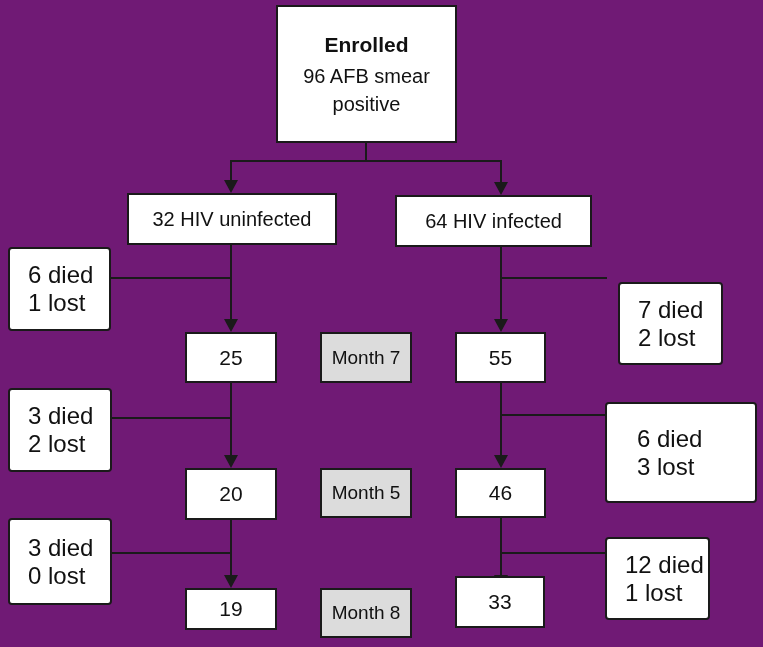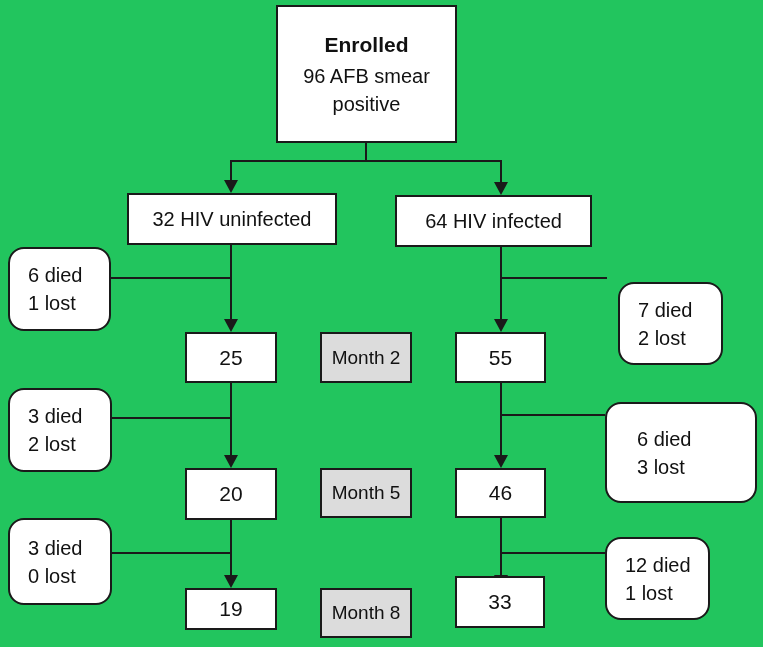--- a/index.html
+++ b/index.html
@@ -4,21 +4,21 @@
 <style>
   :root{
     --line-color:#1a1a1a;
     --month-fill:#dcdcdc;
     --box-fill:#ffffff;
   }
   html,body{margin:0;padding:0;background:#ffffff;}
   .stage{
     position:relative;
     width:763px;height:647px;
-    background:#22c55e;
+    background:#701a75;
     font-family:"Liberation Sans", sans-serif;
     color:#111111;
     overflow:hidden;
   }
   .box{
     position:absolute;
     background:var(--box-fill);
     border:2px solid var(--line-color);
     box-sizing:border-box;
     display:flex;
@@ -36,26 +36,26 @@
     font-weight:bold;
     font-size:21px;
     margin-bottom:3px;
   }
   .count{font-size:21px;}
   .month{
     background:var(--month-fill);
     font-size:19px;
   }
   .attrition{
-    border-radius:16px;
+    border-radius:4px;
     flex-direction:column;
     align-items:flex-start;
     justify-content:center;
     padding-left:18px;
-    font-size:20px;
+    font-size:24px;
     line-height:28px;
     text-align:left;
   }
   .hline{
     position:absolute;
     height:0;
     border-top:2px solid var(--line-color);
   }
   .vline{
     position:absolute;
@@ -108,21 +108,21 @@
   </div>
   <div class="box attrition" style="left:618px;top:282px;width:105px;height:83px">
     <div>7 died</div>
     <div>2 lost</div>
   </div>
 
   <div class="box count" style="left:185px;top:332px;width:92px;height:51px">
     <span>25</span>
   </div>
   <div class="box month" style="left:320px;top:332px;width:92px;height:51px">
-    <span>Month 2</span>
+    <span>Month 7</span>
   </div>
   <div class="box count" style="left:455px;top:332px;width:91px;height:51px">
     <span>55</span>
   </div>
 
   <div class="vline" style="left:230px;top:383px;height:74px"></div>
   <div class="arrow-down" style="left:224px;top:455px"></div>
   <div class="hline" style="left:112px;top:417px;width:119px"></div>
   <div class="vline" style="left:500px;top:383px;height:74px"></div>
   <div class="arrow-down" style="left:494px;top:455px"></div>

